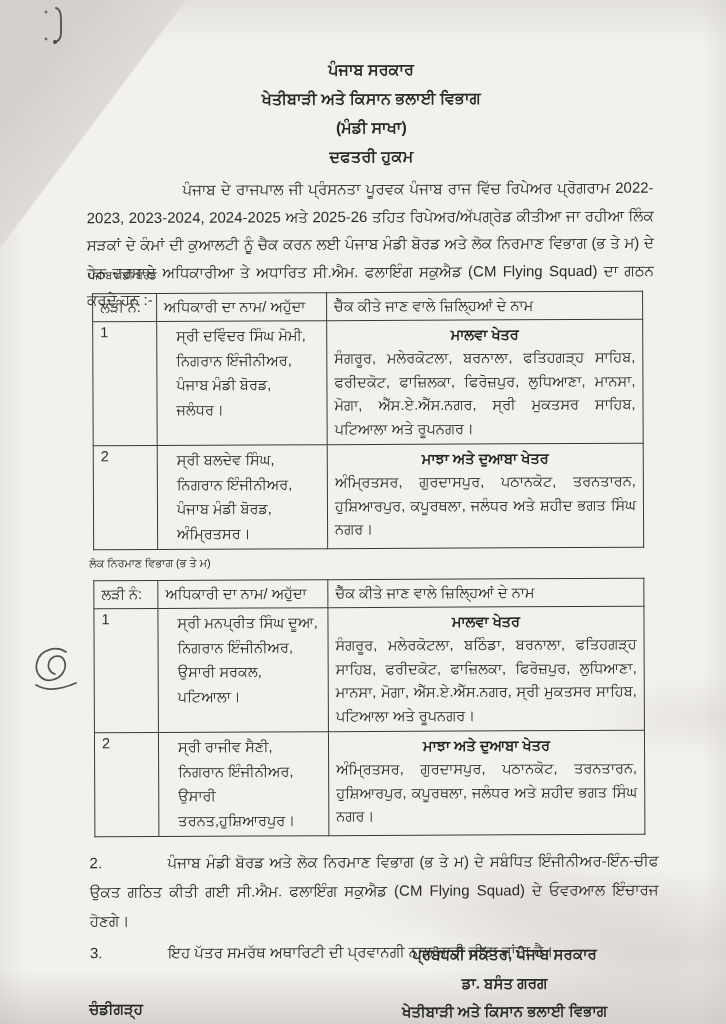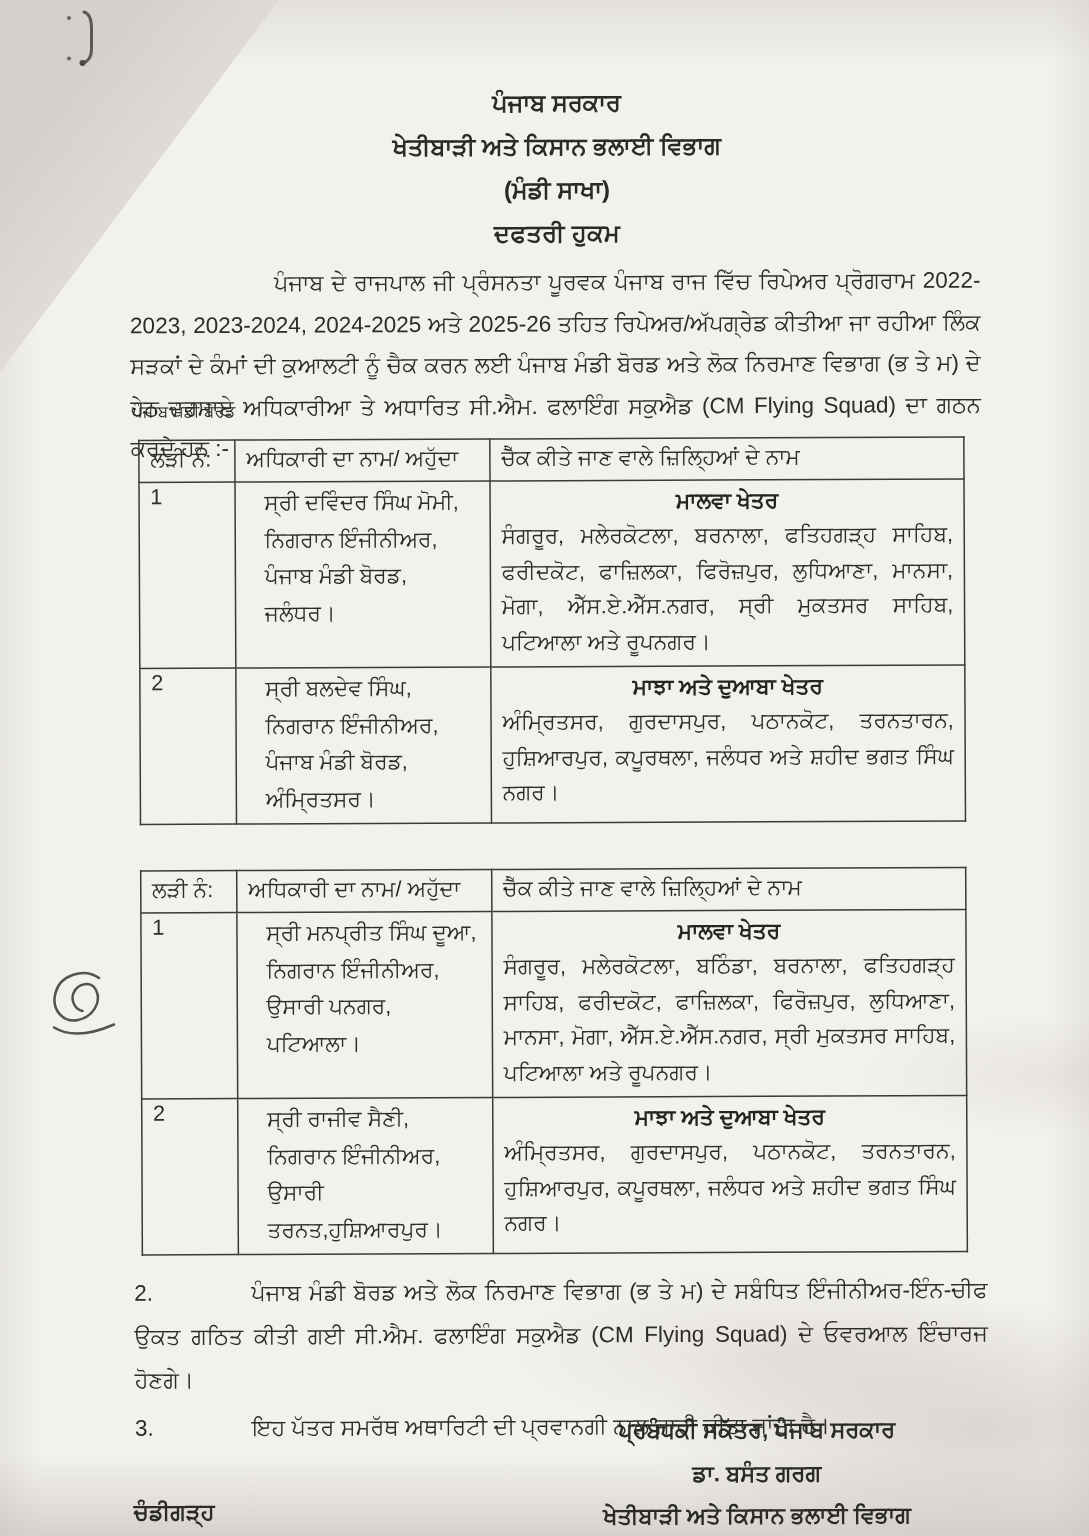--- a/index.html
+++ b/index.html
@@ -144,39 +144,40 @@
           <div>ਪੰਜਾਬ ਮੰਡੀ ਬੋਰਡ, ਅੰਮ੍ਰਿਤਸਰ।</div>
         </td>
         <td class="dist-cell">
           <div class="region">ਮਾਝਾ ਅਤੇ ਦੁਆਬਾ ਖੇਤਰ</div>
           <div class="districts">ਅੰਮ੍ਰਿਤਸਰ, ਗੁਰਦਾਸਪੁਰ, ਪਠਾਨਕੋਟ, ਤਰਨਤਾਰਨ, ਹੁਸ਼ਿਆਰਪੁਰ, ਕਪੂਰਥਲਾ, ਜਲੰਧਰ ਅਤੇ ਸ਼ਹੀਦ ਭਗਤ ਸਿੰਘ ਨਗਰ।</div>
         </td>
       </tr>
     </tbody>
       </table>
 
+    <div class="sec-heading sec2">ਲੋਕ ਨਿਰਮਾਣ ਵਿਭਾਗ (ਭ ਤੇ ਮ)</div>
 
     <table class="sq t2">
       <colgroup>
           <col class="c-sn">
           <col class="c-off">
           <col>
         </colgroup>
       <tbody>
           <tr>
         <th>ਲੜੀ ਨੰ:</th>
         <th>ਅਧਿਕਾਰੀ ਦਾ ਨਾਮ/ ਅਹੁੱਦਾ</th>
         <th>ਚੈੱਕ ਕੀਤੇ ਜਾਣ ਵਾਲੇ ਜ਼ਿਲ੍ਹਿਆਂ ਦੇ ਨਾਮ</th>
       </tr>
       <tr class="row1">
         <td>1</td>
         <td class="officer-cell">
           <div>ਸ੍ਰੀ ਮਨਪ੍ਰੀਤ ਸਿੰਘ ਦੂਆ,</div>
           <div>ਨਿਗਰਾਨ ਇੰਜੀਨੀਅਰ,</div>
-          <div>ਉਸਾਰੀ ਪਨਗਰ, ਪਟਿਆਲਾ।</div>
+          <div>ਉਸਾਰੀ ਸਰਕਲ, ਪਟਿਆਲਾ।</div>
         </td>
         <td class="dist-cell">
           <div class="region">ਮਾਲਵਾ ਖੇਤਰ</div>
           <div class="districts">ਸੰਗਰੂਰ, ਮਲੇਰਕੋਟਲਾ, ਬਠਿੰਡਾ, ਬਰਨਾਲਾ, ਫਤਿਹਗੜ੍ਹ ਸਾਹਿਬ, ਫਰੀਦਕੋਟ, ਫਾਜ਼ਿਲਕਾ, ਫਿਰੋਜ਼ਪੁਰ, ਲੁਧਿਆਣਾ, ਮਾਨਸਾ, ਮੋਗਾ, ਐੱਸ.ਏ.ਐੱਸ.ਨਗਰ, ਸ੍ਰੀ ਮੁਕਤਸਰ ਸਾਹਿਬ, ਪਟਿਆਲਾ ਅਤੇ ਰੂਪਨਗਰ।</div>
         </td>
       </tr>
       <tr class="row2">
         <td>2</td>
         <td class="officer-cell">
           <div>ਸ੍ਰੀ ਰਾਜੀਵ ਸੈਣੀ,</div>

